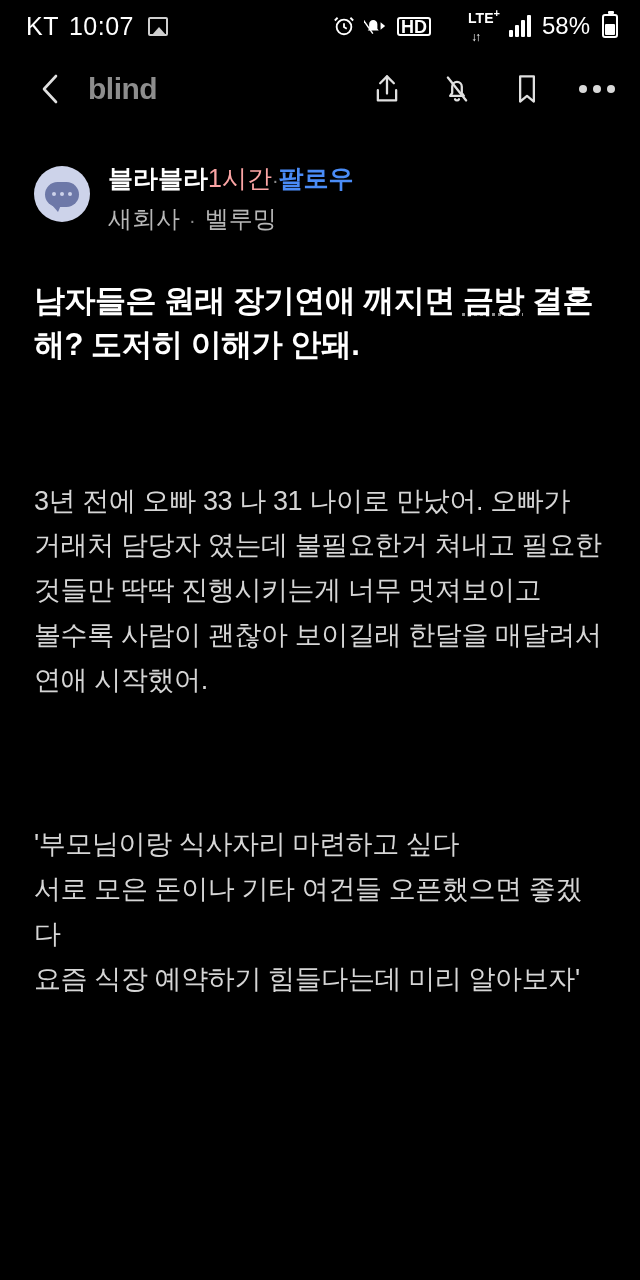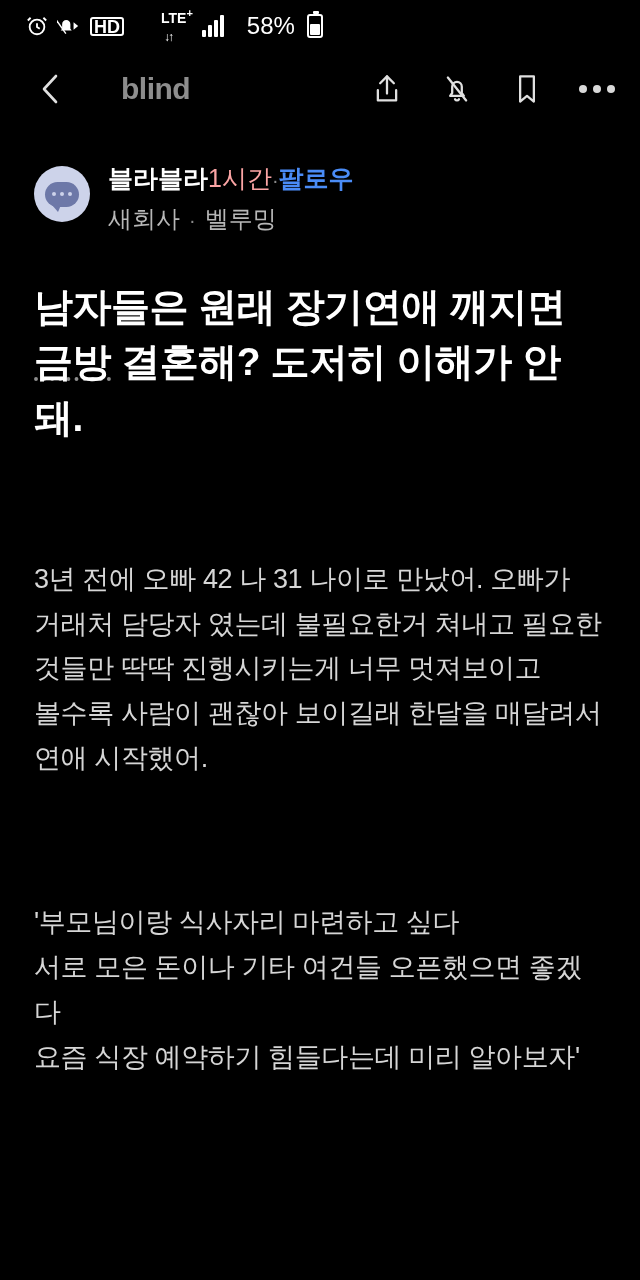--- a/index.html
+++ b/index.html
@@ -55,21 +55,21 @@
     border-bottom: 8px solid #cfcfcf;
   }
   .sb-right {
     display: flex;
     align-items: center;
     gap: 9px;
   }
   .sb-icon { display: inline-flex; align-items: center; justify-content: center; }
   .sb-battery-text {
     font-size: 24px;
-    margin-left: 14px;
+    margin-left: 2px;
   }
   .battery {
     width: 16px; height: 24px;
     border: 2px solid #ffffff;
     border-radius: 3px;
     position: relative;
     display: inline-block;
     margin-left: 3px;
   }
   .battery:before {
@@ -124,21 +124,20 @@
   .signal i:nth-child(3){ height: 17px; }
   .signal i:nth-child(4){ height: 22px; }
 
   
   .appbar {
     height: 74px;
     display: flex;
     align-items: center;
     padding: 0 26px 0 34px;
     position: relative;
-    gap: 33px;
   }
   .back-btn {
     width: 34px; height: 34px;
     display: flex; align-items: center; justify-content: center;
   }
   .back-btn svg { display: block; }
   .brand {
     font-size: 30px;
     font-weight: bold;
     color: #8d8d8d;
@@ -209,21 +208,21 @@
     color: #b7b7b7;
     display: flex;
     align-items: baseline;
     gap: 9px;
   }
 
   
   .post { padding: 0 34px; }
   .post-title {
     margin-top: 44px;
-    font-size: 39px;
+    font-size: 31px;
     line-height: 1.42;
     font-weight: bold;
     color: #ffffff;
     letter-spacing: -0.5px;
   }
   .post-title .u { text-decoration: underline; text-decoration-style: dotted; text-decoration-color: #8e8e8e; }
   .post-body {
     margin-top: 22px;
     font-size: 27px;
     line-height: 1.66;
@@ -231,20 +230,25 @@
     letter-spacing: -0.4px;
     white-space: pre-wrap;
   }
   .para { margin-bottom: 30px; white-space: pre-wrap; }
   .para:last-child { margin-bottom: 0; }
 </style>
 </head>
 <body>
 
 <div class="statusbar">
+  <div class="sb-left">
+    <span class="sb-carrier">KT</span>
+    <span class="sb-clock">10:07</span>
+    <span class="sb-photo-icon"></span>
+  </div>
   <div class="sb-right">
     <span class="sb-icon">
       <svg width="22" height="22" viewBox="0 0 24 24" fill="none" stroke="#ffffff" stroke-width="2">
         <circle cx="12" cy="13" r="8"></circle>
         <path d="M12 9v4l3 2"></path>
         <path d="M5 3L2 6"></path>
           <path d="M19 3l3 3"></path>
       </svg>
     </span>
     <span class="sb-icon">
@@ -327,21 +331,21 @@
       <span class="dot-sep">·</span>
       <span>벨루밍</span>
     </div>
   </div>
 </div>
 
 <div class="post">
   <h1 class="post-title"><span>남자들은 원래 장기연애 깨지면 </span><span class="u">금방</span><span>
 결혼해? 도저히 이해가 안돼.</span></h1>
   <div class="post-body">
-    <div class="para">3년 전에 오빠 42 나 31 나이로 만났어. 오빠가
+    <div class="para">3년 전에 오빠 33 나 31 나이로 만났어. 오빠가
 거래처 담당자 였는데 불필요한거 쳐내고 필요한
 것들만 딱딱 진행시키는게 너무 멋져보이고
 볼수록 사람이 괜찮아 보이길래 한달을 매달려서
 연애 시작했어.</div>
     <div class="para">'부모님이랑 식사자리 마련하고 싶다
 서로 모은 돈이나 기타 여건들 오픈했으면 좋겠다
 요즘 식장 예약하기 힘들다는데 미리 알아보자'</div>
     
   </div>
 </div>

